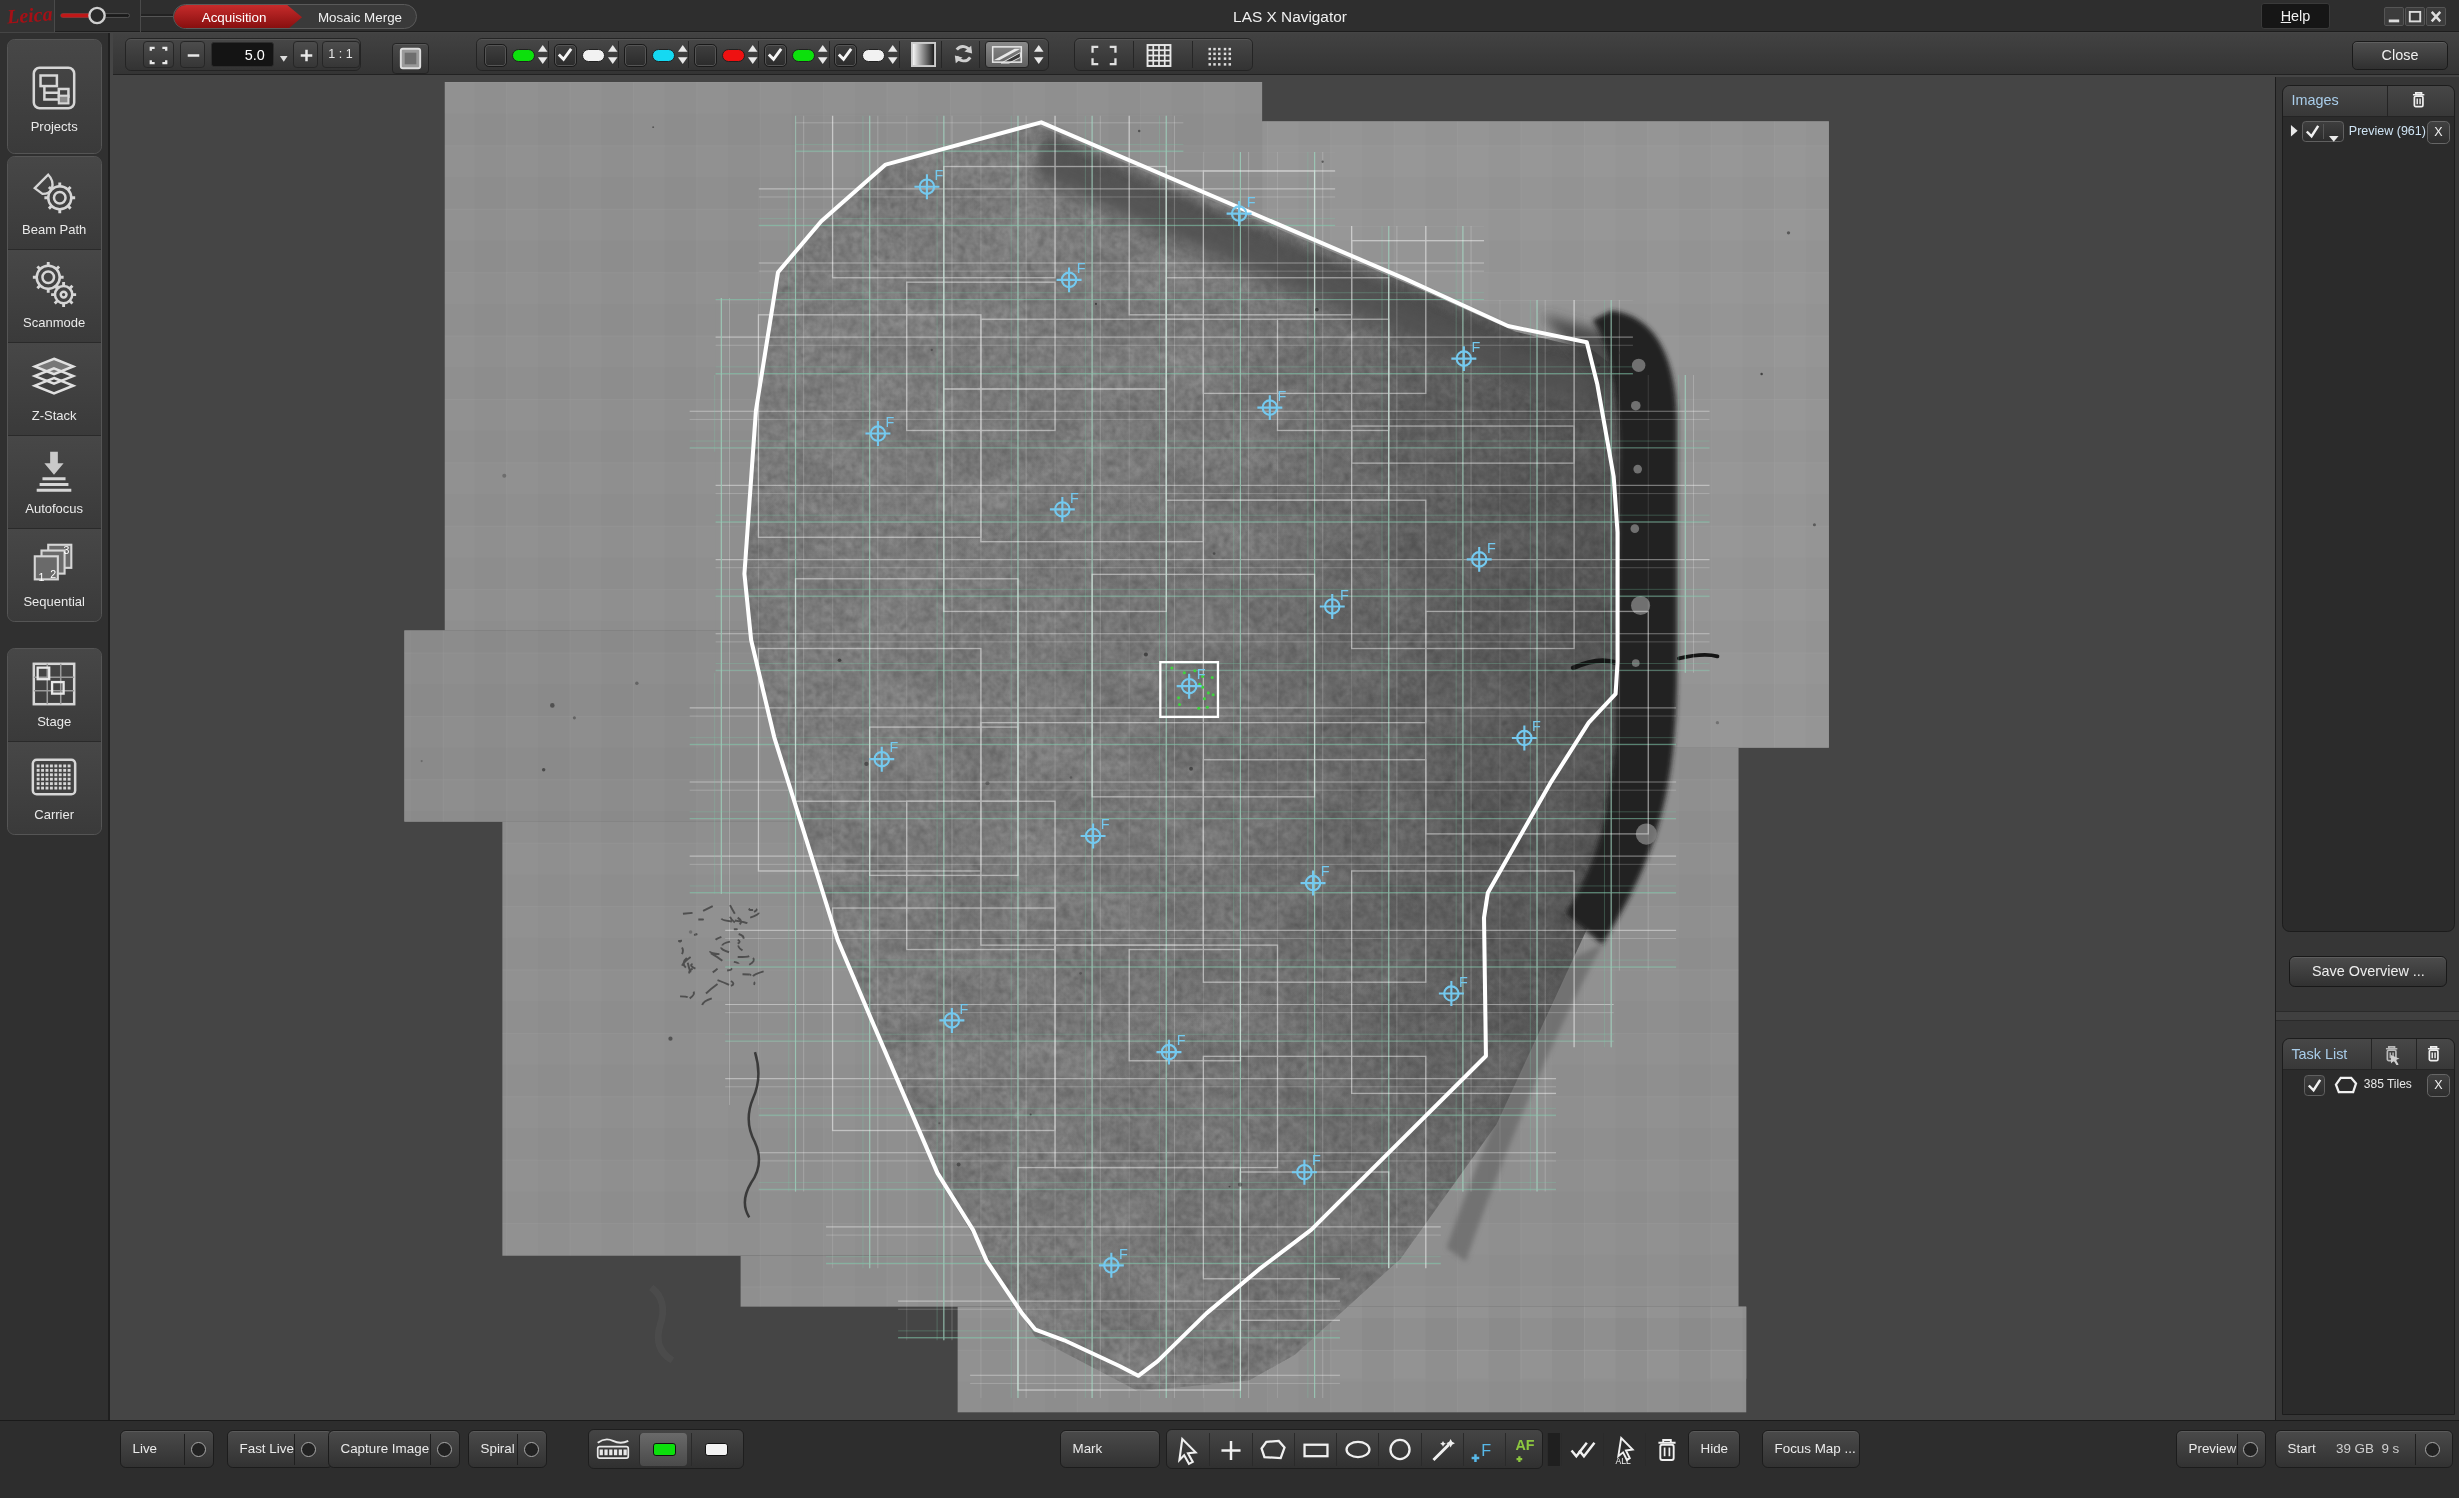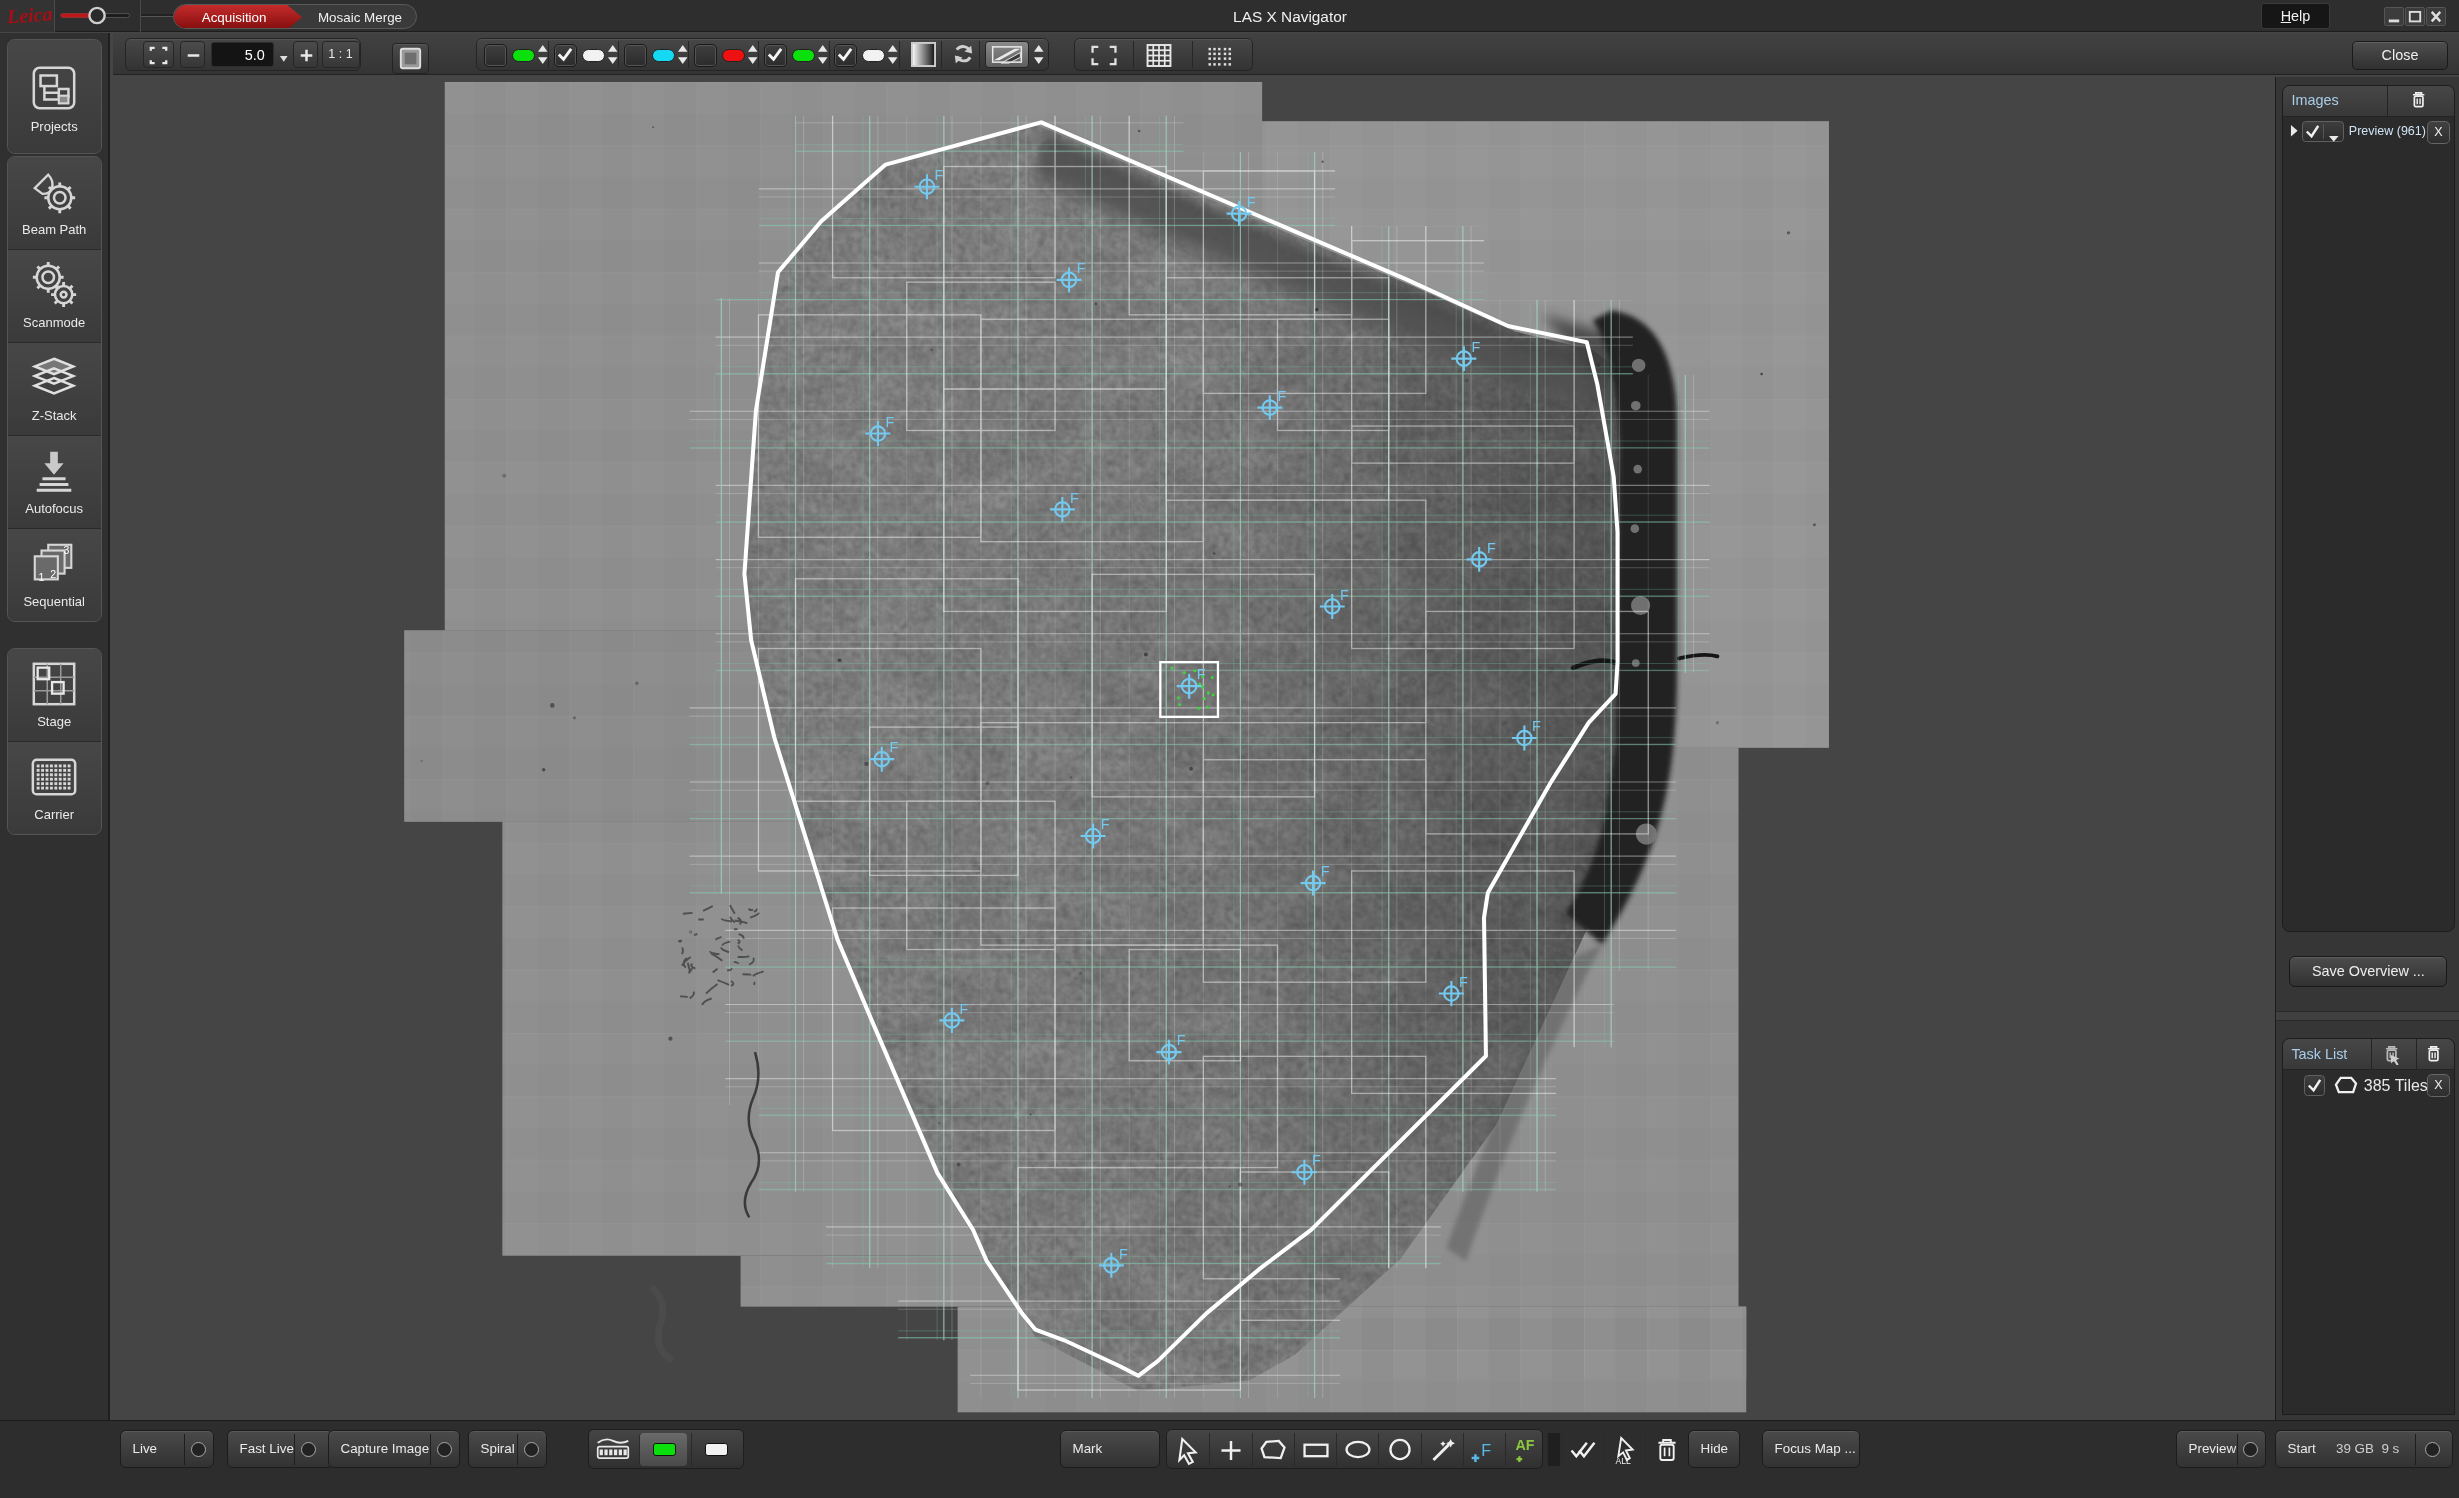--- a/index.html
+++ b/index.html
@@ -679,21 +679,21 @@
             <rect x="4.5" y="6.5" width="9" height="11" rx="1.5" stroke="#f0f0f0" stroke-width="1.8" fill="none"></rect>
             <path d="M7.5,9 V15 M10.5,9 V15" stroke="#f0f0f0" stroke-width="1.5"></path>
           </svg></div>
       </div>
       <div class="chk" style="left:21px;top:36px;"><svg width="19" height="19" viewBox="0 0 20 20" xmlns="http://www.w3.org/2000/svg">
           <path d="M4,10 L9,15 L16,4" stroke="#f0f0f0" stroke-width="2.6" fill="none"></path>
         </svg></div>
       <div class="abs" style="left:50px;top:36px;"><svg width="25" height="21" viewBox="0 0 26 22" xmlns="http://www.w3.org/2000/svg">
           <path d="M8,3 L19,3 L24,9 L21,18 L6,18 L3,10 Z" stroke="#f0f0f0" stroke-width="2.4" fill="none"></path>
         </svg></div>
-      <div class="abs" style="left:81px;top:38px;font-size:16px;color:#e8e8e8;">385 Tiles</div>
+      <div class="abs" style="left:81px;top:38px;font-size:12px;color:#e8e8e8;">385 Tiles</div>
       <div class="xbtn" style="left:144px;top:35px;">X</div>
     </div>
   </div>
 <div id="bottombar">
     <div class="bbtn" style="left:120px;width:94px;">
       <span class="t">Live</span>
       <div class="bsep" style="left:63px;top:3.8px;height:31px;"></div>
       <div class="ind" style="left:70px;"></div>
     </div>
     <div class="bbtn" style="left:227px;width:106px;">

